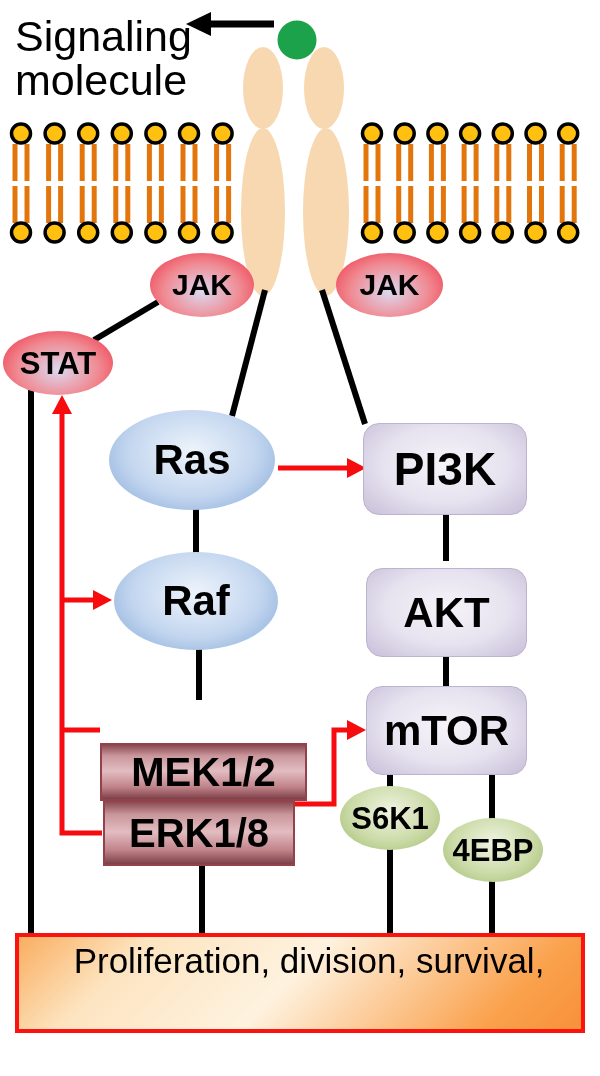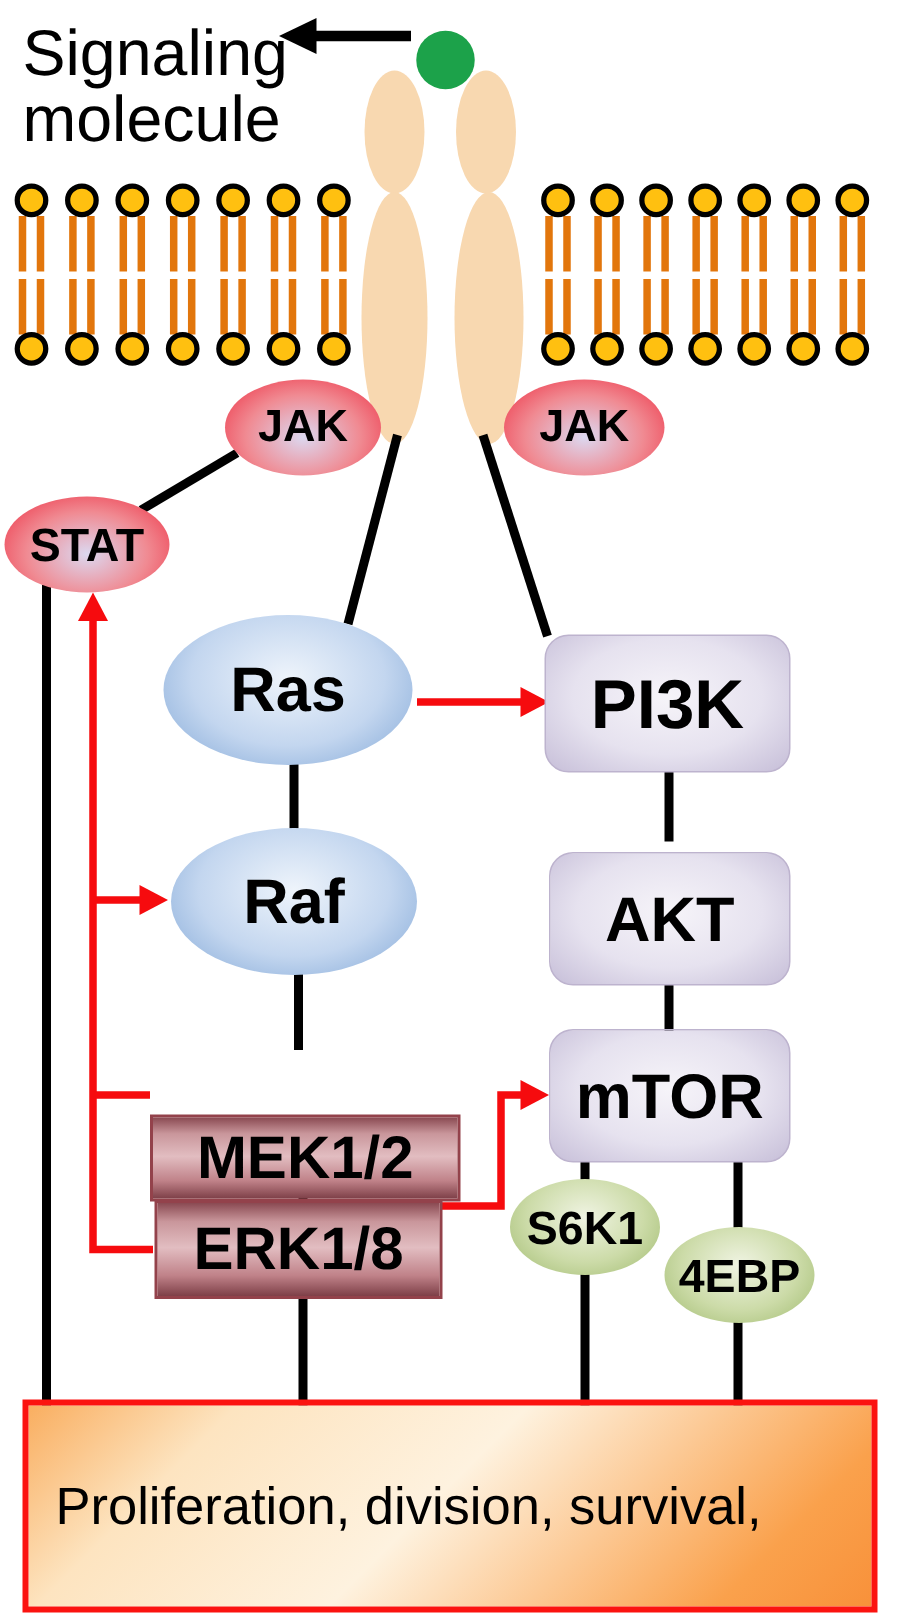--- a/index.html
+++ b/index.html
@@ -23,25 +23,25 @@
   }
   .maroonbox{
     border:2px solid #93424b;
     background:linear-gradient(180deg,#8a4a52 0%,#c9969b 20%,#e2bdc1 48%,#c08289 78%,#7e4048 100%);
   }
   .annotation{
     position:absolute;left:15px;top:14px;font-size:43px;line-height:44px;
     color:#000;font-weight:400;
   }
   .outcome{
-    position:absolute;left:15px;top:933px;width:570px;height:142px;
+    position:absolute;left:15px;top:933px;width:570px;height:100px;
     border:4px solid #fb1310;box-sizing:border-box;
     background:linear-gradient(135deg,#f9ae60 0%,#fde4c0 20%,#fef2df 48%,#faa14c 85%,#f8913a 100%);
     font-size:35px;line-height:47px;color:#000;
-    display:flex;flex-direction:column;justify-content:center;padding-left:18px;
+    display:flex;flex-direction:row;justify-content:center;padding-left:18px;
   }
   .fz30{font-size:30px;} .fz31{font-size:31px;} .fz40{font-size:40px;}
   .fz42{font-size:42px;} .fz46{font-size:46px;}
 </style>
 </head>
 <body>
 
 <div class="stage">
 
   <svg class="layer" width="600" height="1076" viewBox="0 0 600 1076">

